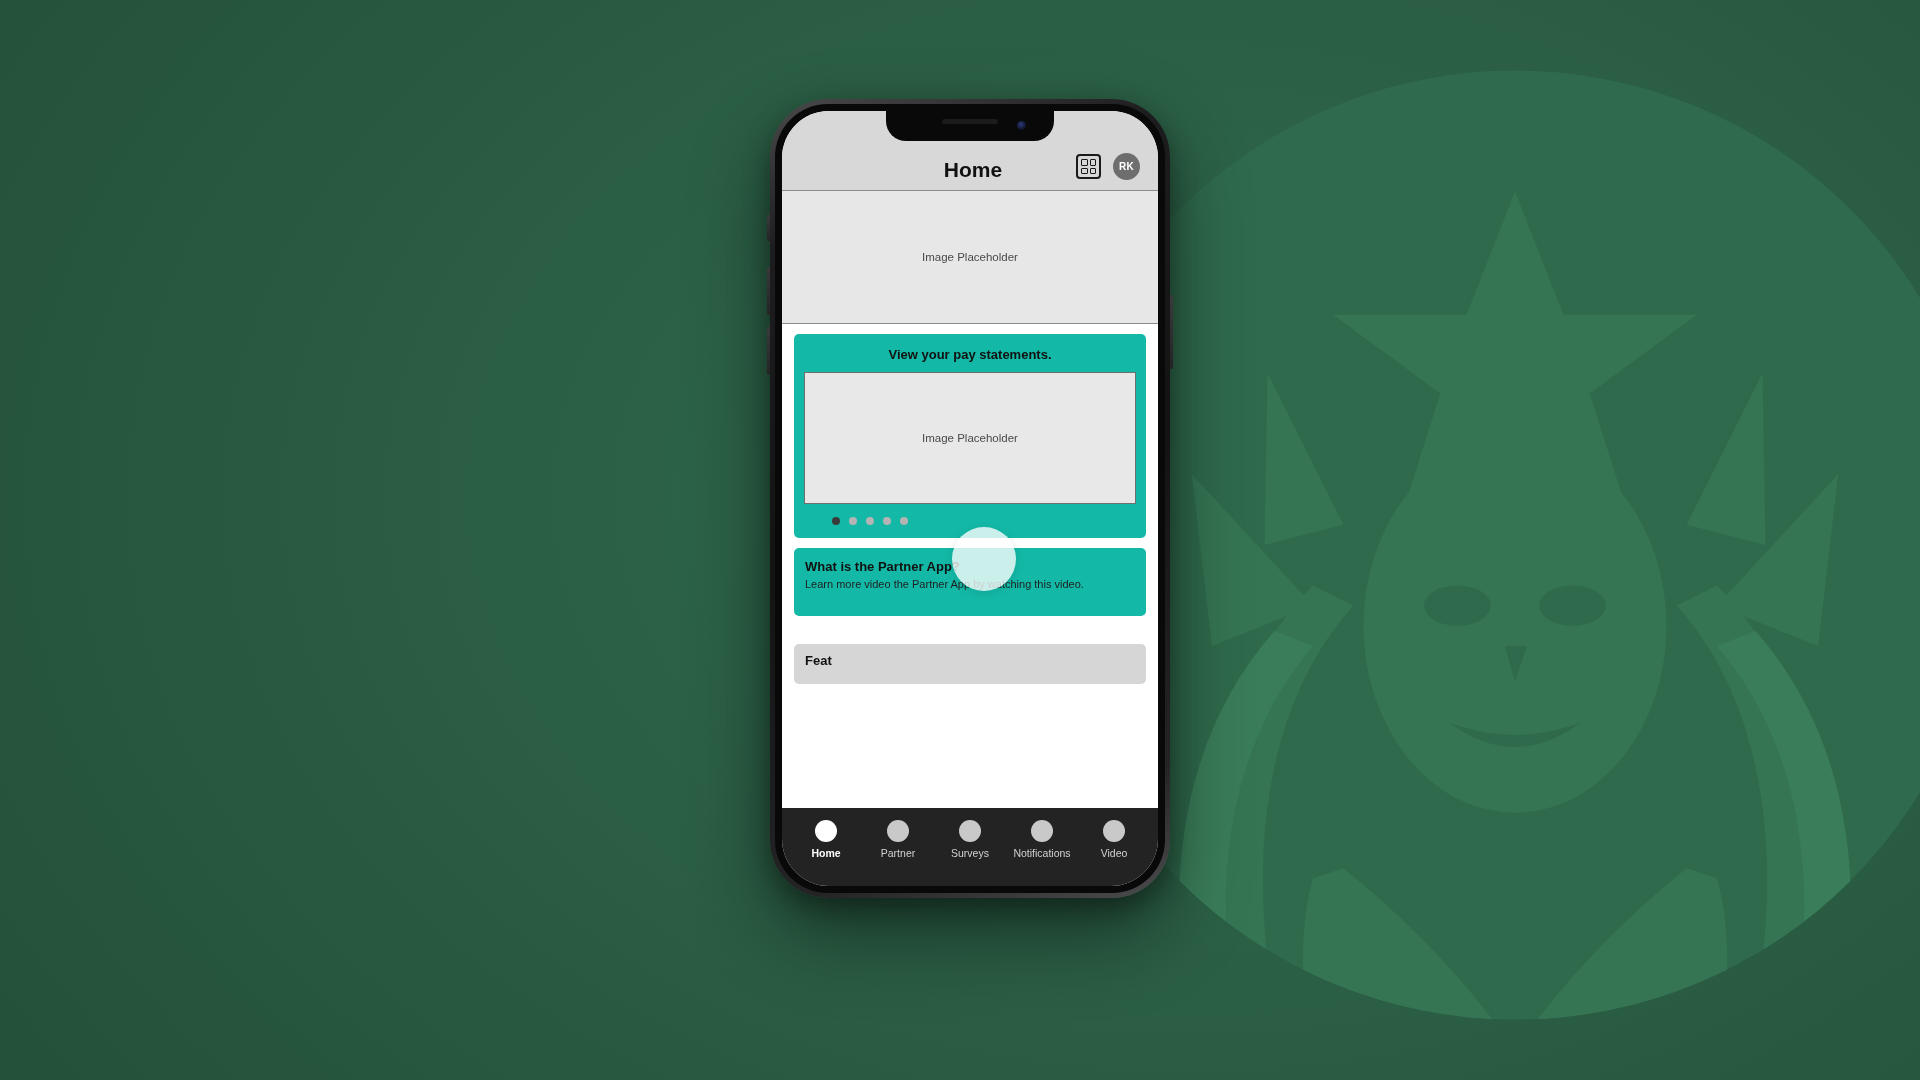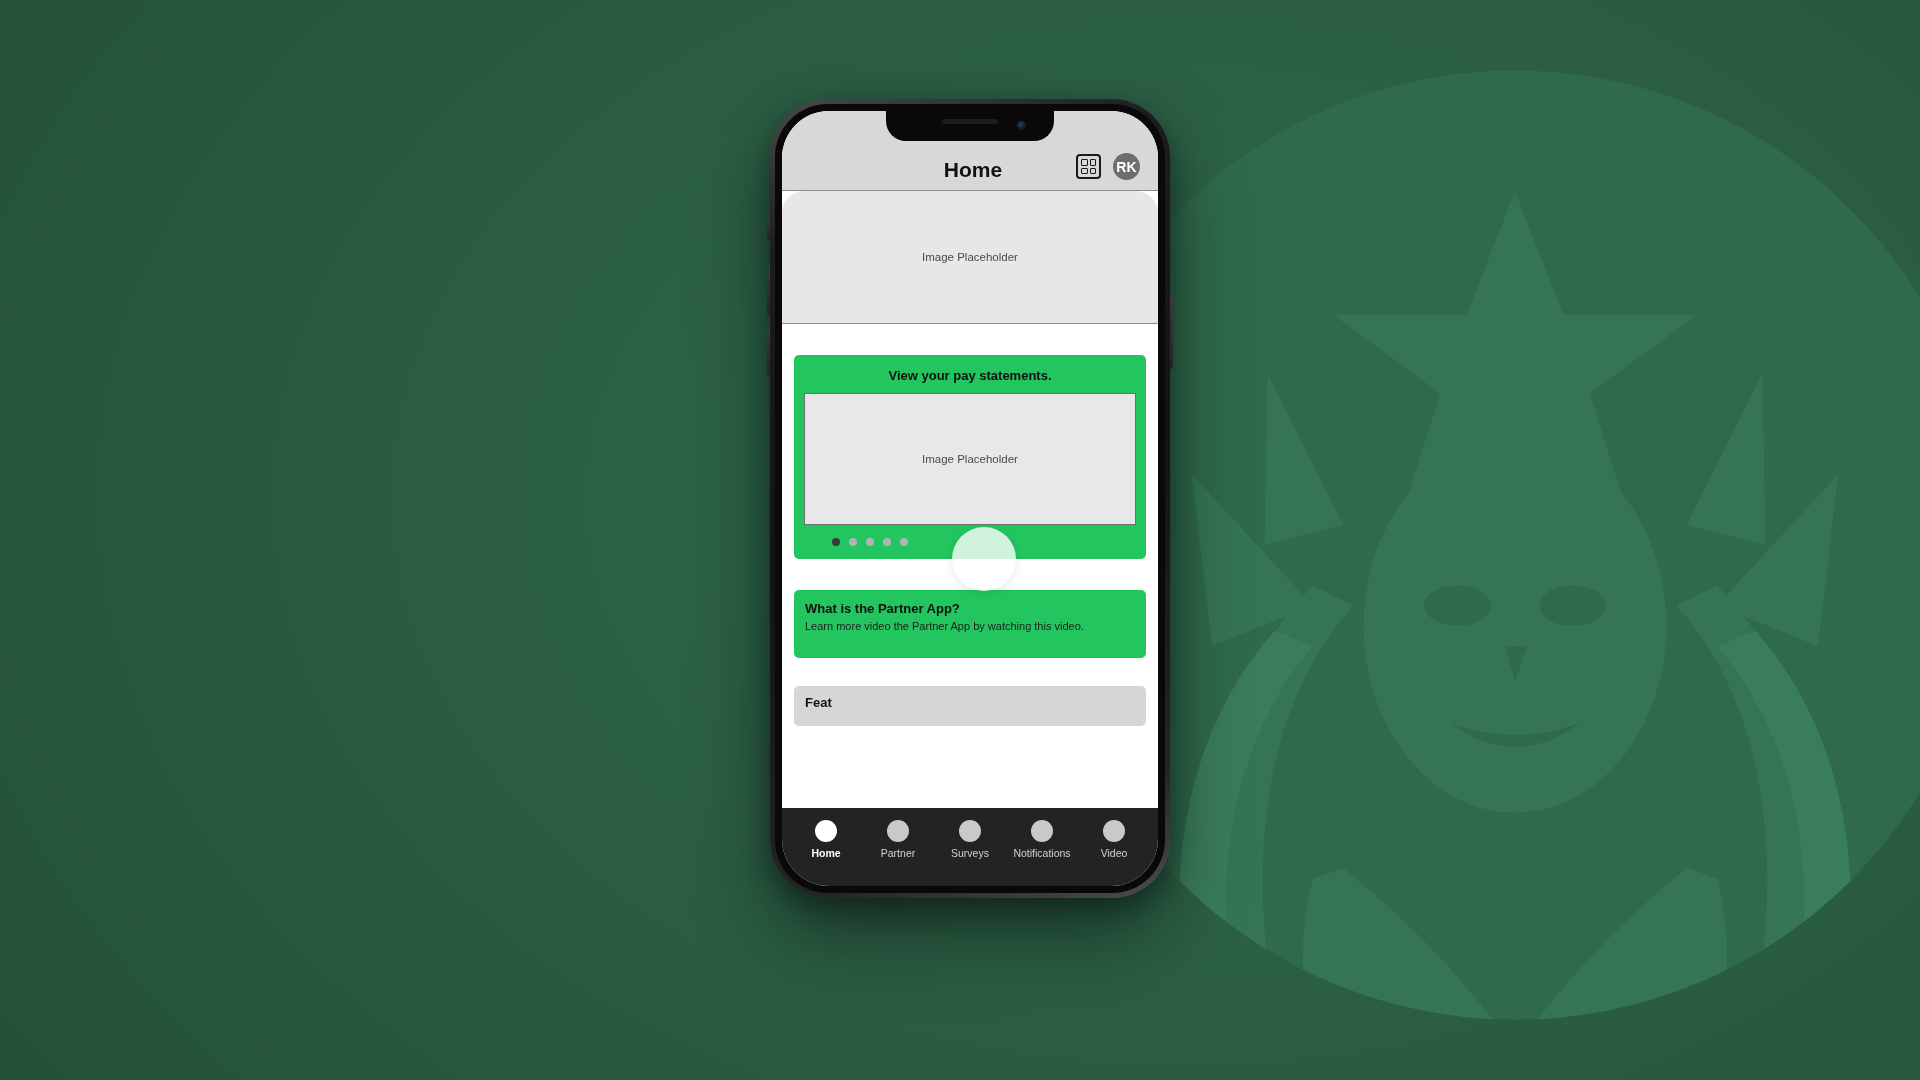--- a/index.html
+++ b/index.html
@@ -154,51 +154,50 @@
     border: 1.6px solid #1a1a1a;
     border-radius: 1px;
     background: #d8d8d8;
   }
 
   #avatar {
     width: 27px; height: 27px;
     border-radius: 50%;
     background: #6e6e6e;
     color: #fff;
-    font-size: 14px;
+    font-size: 10px;
     font-weight: 600;
     display: flex;
     align-items: center;
     justify-content: center;
     letter-spacing: 0.2px;
   }
 
   
   #app-body {
     flex: 1 1 auto;
     background: #ffffff;
     overflow: hidden;
     position: relative;
-    border-radius: 22px;
   }
 
   #hero-banner {
     height: 133px;
     background: #e7e7e7;
     border-bottom: 1.5px solid #8c8c8c;
     display: flex;
     align-items: center;
     justify-content: center;
     font-size: 11.5px;
     color: #4a4a4a;
   }
 
   .card {
-    margin: 31px 12px 0 12px;
-    background: #22c55e;
+    margin: 10px 12px 0 12px;
+    background: #14b8a6;
     border-radius: 5px;
     padding: 10px 10px 0 10px;
   }
 
   #pay-card { padding-bottom: 0; }
 
   #pay-card-title {
     text-align: center;
     font-size: 13px;
     font-weight: bold;

